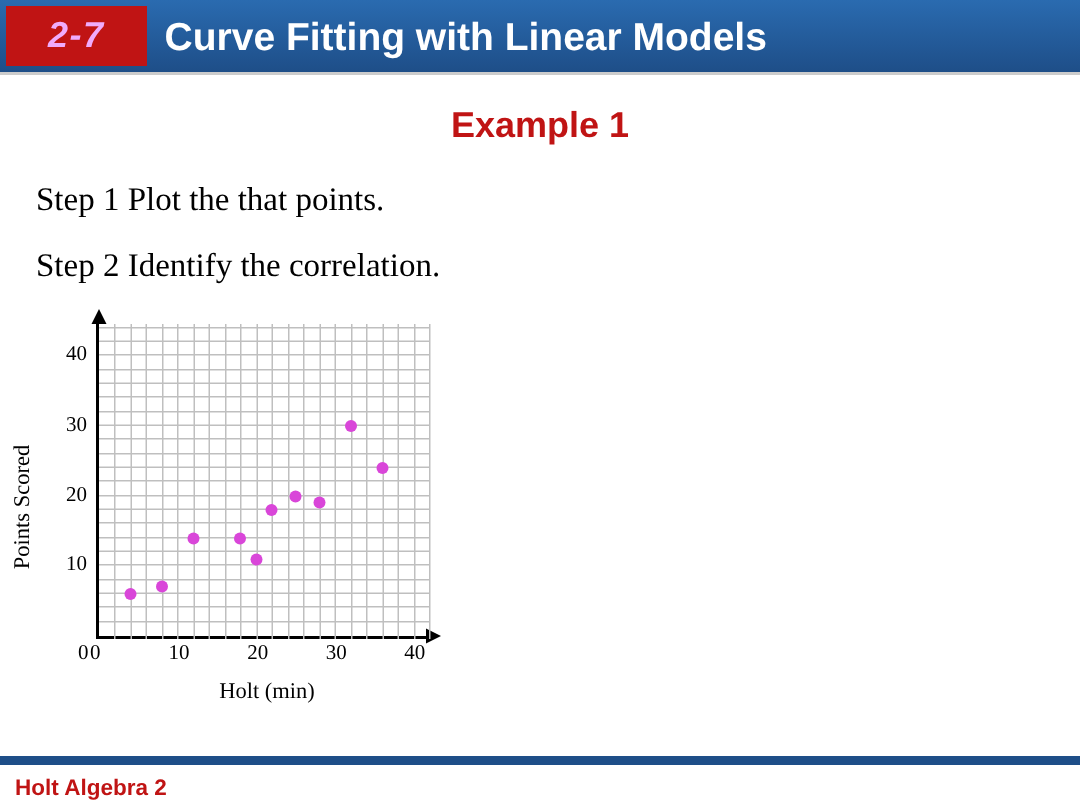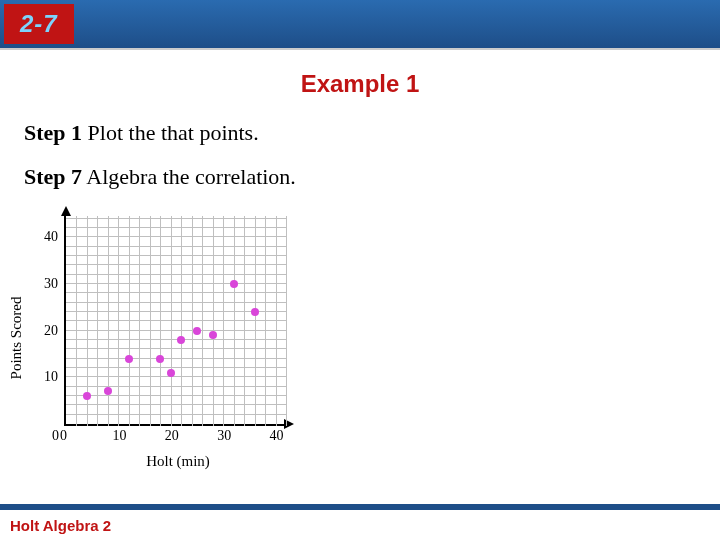--- a/index.html
+++ b/index.html
@@ -1,23 +1,23 @@
 <!DOCTYPE html>
 <html><head>
 <meta charset="utf-8">
 <style>
 *{box-sizing:border-box;margin:0;padding:0}
 body{width:720px;height:540px;font-family:Verdana,Arial,sans-serif;background:#fff;position:relative;overflow:hidden}
 .hdr{height:50px;background:linear-gradient(#2a6bb0,#1e4e88);display:flex;align-items:center;border-bottom:2px solid #ccc}
-.badge{background:#c01414;color:#7dd3fc;font:italic 900 24px Arial;padding:6px 16px;margin-left:4px;letter-spacing:1px}
+.badge{background:#c01414;color:#f0abfc;font:italic 900 24px Arial;padding:6px 28px;margin-left:4px;letter-spacing:1px}
 .title{color:#fff;font:900 26px Arial;margin-left:12px}
 .ex{color:#c01414;font:900 24px Arial;text-align:center;margin:20px 0 22px}
 .content{padding:0 24px}
 .step{font:400 22px Verdana;margin-bottom:18px}
-.step b{font-weight:700}
+.step b{font-weight:400}
 .row{display:flex;gap:20px;margin-top:4px}
 .note{font:400 21px Verdana;line-height:1.35;flex:1;padding-top:6px}
 .chart{width:280px;height:260px;position:relative;flex-shrink:0}
 .ylab{position:absolute;left:-8px;top:50%;transform:translate(-50%,-50%) rotate(-90deg);font:400 15px "Times New Roman";white-space:nowrap}
 .xlab{position:absolute;bottom:-2px;left:55%;transform:translateX(-50%);font:400 15px "Times New Roman"}
 .plot{position:absolute;left:40px;top:8px;width:220px;height:210px;border-left:2px solid #000;border-bottom:2px solid #000}
 .grid{position:absolute;inset:0}
 .gl{position:absolute;background:#bfbfbf}
 .tick{position:absolute;font:400 14px "Times New Roman"}
 .pt{position:absolute;width:8px;height:8px;background:#d946d9;border-radius:50%;transform:translate(-50%,50%)}
@@ -25,27 +25,28 @@
 .arrX{position:absolute;right:-10px;bottom:-5px;width:0;height:0;border-top:5px solid transparent;border-bottom:5px solid transparent;border-left:10px solid #000}
 .ftr{position:absolute;bottom:0;left:0;right:0;height:28px;border-top:6px solid #1e4e88;display:flex;align-items:center;justify-content:space-between;padding:15px 10px;background:#fff}
 .book{color:#c01414;font:700 15px Arial}
 .cpr{font:400 10px "Times New Roman";color:#222}
 </style>
 </head>
 <body>
 
 <div class="hdr">
   <span class="badge">2-7</span>
+  <span class="title">Curve Fitting with Linear Models</span>
 </div>
 
 <div class="ex">Example 1</div>
 
 <div class="content">
   <p class="step"><b>Step 1</b><span> Plot the that points.</span></p>
-  <p class="step"><b>Step 7</b><span> Algebra the correlation.</span></p>
+  <p class="step"><b>Step 2</b><span> Identify the correlation.</span></p>
 
   <div class="row">
 
     <div class="chart">
       <div class="ylab">Points Scored</div>
       <div class="xlab">Holt (min)</div>
       <div class="plot" id="plot">
         <div class="arrY"></div>
         <div class="arrX"></div>
         <div class="grid" id="grid">

